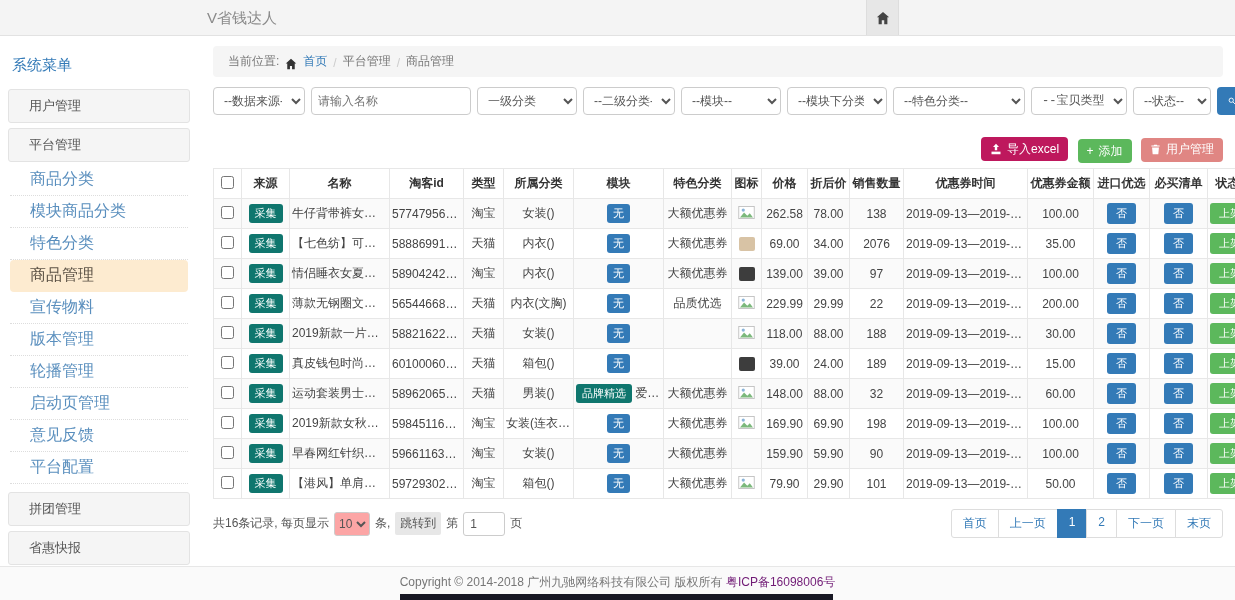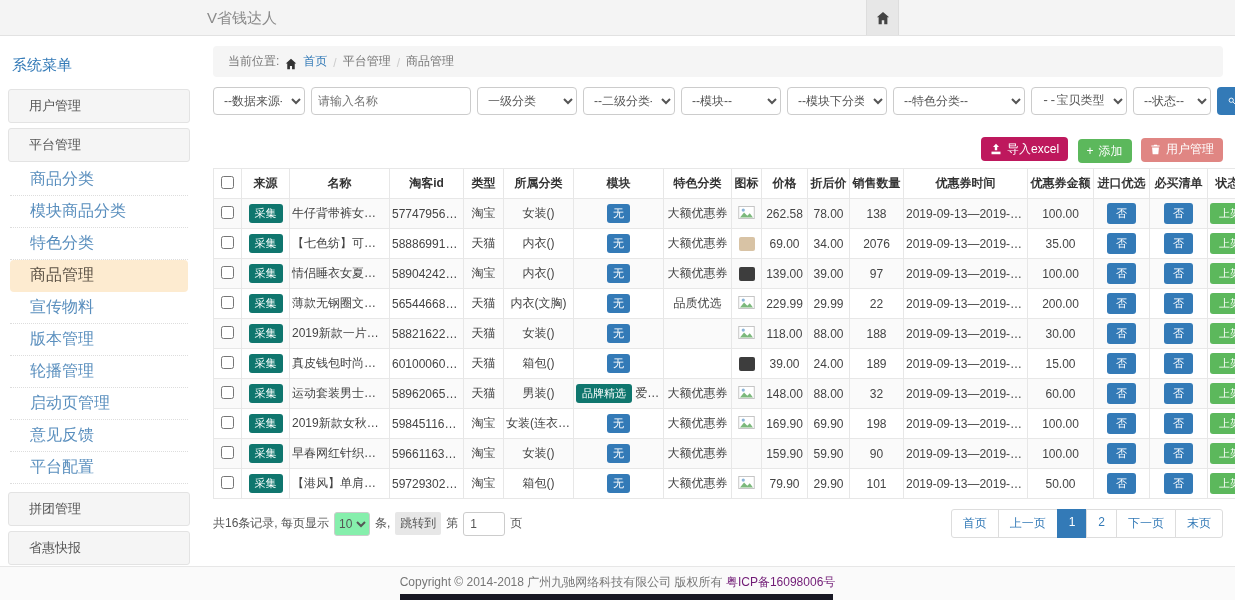--- a/index.html
+++ b/index.html
@@ -37,21 +37,21 @@
 tbody tr:nth-child(odd){background:#fafafa}
 .tag{display:inline-block;padding:2px 6px;border-radius:3px;color:#fff;font-size:11px}
 .tag.orange{background:#0f766e}
 .tag.blue{background:#337ab7}
 .tagbtn{border:none;padding:3px 9px;border-radius:3px;color:#fff;font-size:11px;cursor:pointer}
 .tagbtn.blue{background:#337ab7}
 .tagbtn.green{background:#5cb85c}
 .thumb{display:inline-block;width:16px;height:14px;border-radius:2px;vertical-align:middle}
 .pagination-row{display:flex;justify-content:space-between;align-items:center;margin-top:10px;font-size:12px;color:#555}
 .pg-left{display:flex;align-items:center;gap:5px}
-.pg-left select{height:24px;border:1px solid #ccc;border-radius:3px;font-size:12px;color:#555;background:#86efac}
+.pg-left select{height:24px;border:1px solid #ccc;border-radius:3px;font-size:12px;color:#555;background:#fca5a5}
 .jump{background:#e7e7e7;padding:3px 5px;border-radius:2px}
 .pg-left input{width:42px;height:24px;border:1px solid #ccc;border-radius:3px;font-size:12px;padding:0 6px;color:#555}
 .pager{display:inline-flex}
 .pg{padding:5px 11px;border:1px solid #ddd;margin-left:-1px;color:#337ab7;font-size:12px;background:#fff;cursor:pointer;text-decoration:none}
 .pg:first-child{border-radius:3px 0 0 3px;margin-left:0}
 .pg:last-child{border-radius:0 3px 3px 0}
 .pg.active{background:#337ab7;color:#fff;border-color:#337ab7}
 footer{position:absolute;left:0;top:566px;width:100%;height:34px;background:#fafafa;border-top:1px solid #e7e7e7;text-align:center;font-size:12px;color:#777;line-height:30px}
 footer a{color:#701a75;text-decoration:none}
 .bottom-strip{position:absolute;left:400px;top:594px;width:433px;height:6px;background:#181824}

